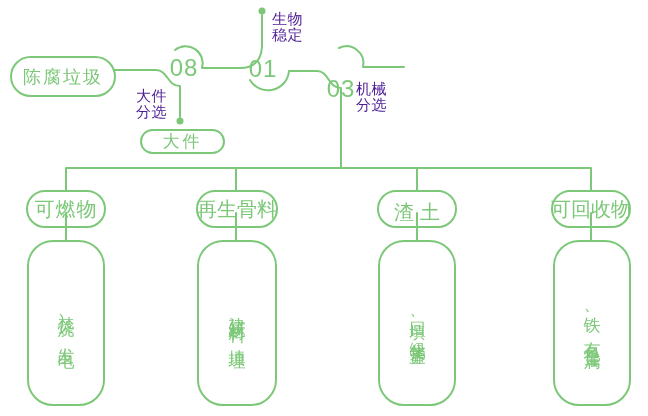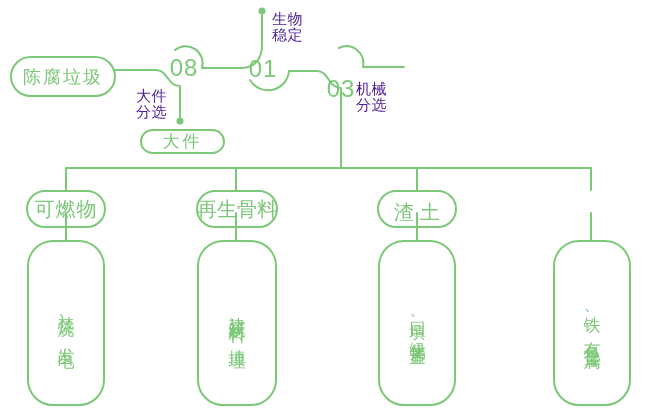--- a/index.html
+++ b/index.html
@@ -107,20 +107,23 @@
 
   <div class="pill" style="left:26px;top:190px;width:80px;">
     <span>可燃物</span>
   </div>
   <div class="pill cat2" style="left:196px;top:190px;width:82px;">
     <span>再生骨料</span>
   </div>
   <div class="pill cat3" style="left:377px;top:190px;width:80px;align-items:flex-end;">
     <span>渣土</span>
   </div>
+  <div class="pill cat2" style="left:551px;top:190px;width:80px;">
+    <span>可回收物</span>
+  </div>
 
   <div class="tallbox" style="left:27px;width:78px;">
     <span class="vtext ls5">焚烧、发电</span>
   </div>
   <div class="tallbox" style="left:197px;width:80px;">
     <span class="vtext ls3">建筑材料、填埋</span>
   </div>
   <div class="tallbox" style="left:378px;width:78px;">
     <span class="vtext ls15">回填、绿化营养土</span>
   </div>

